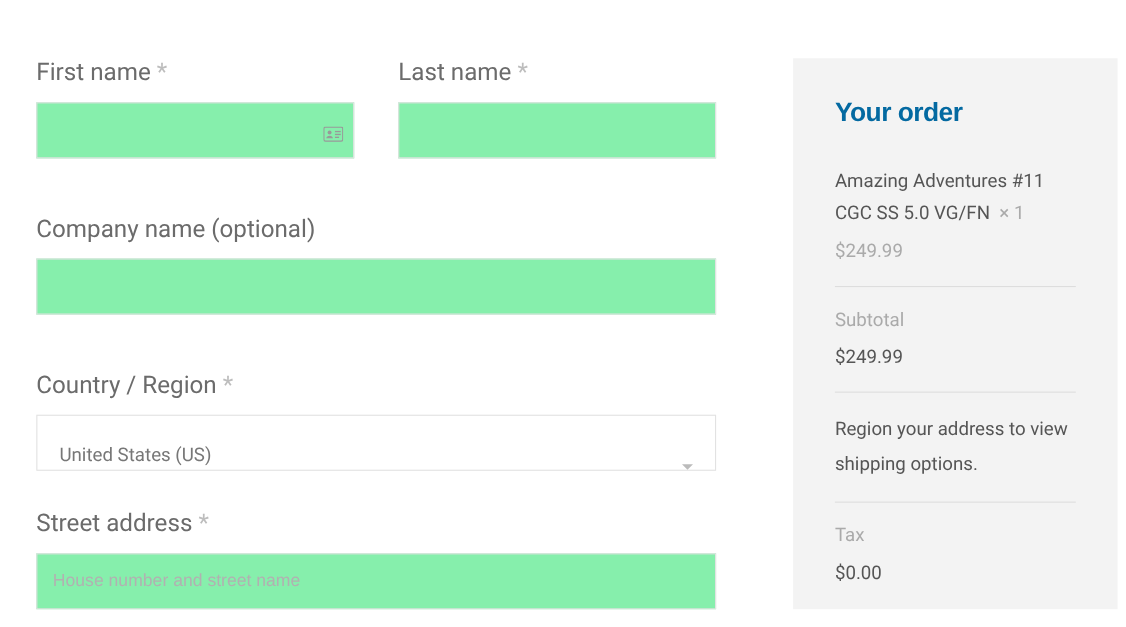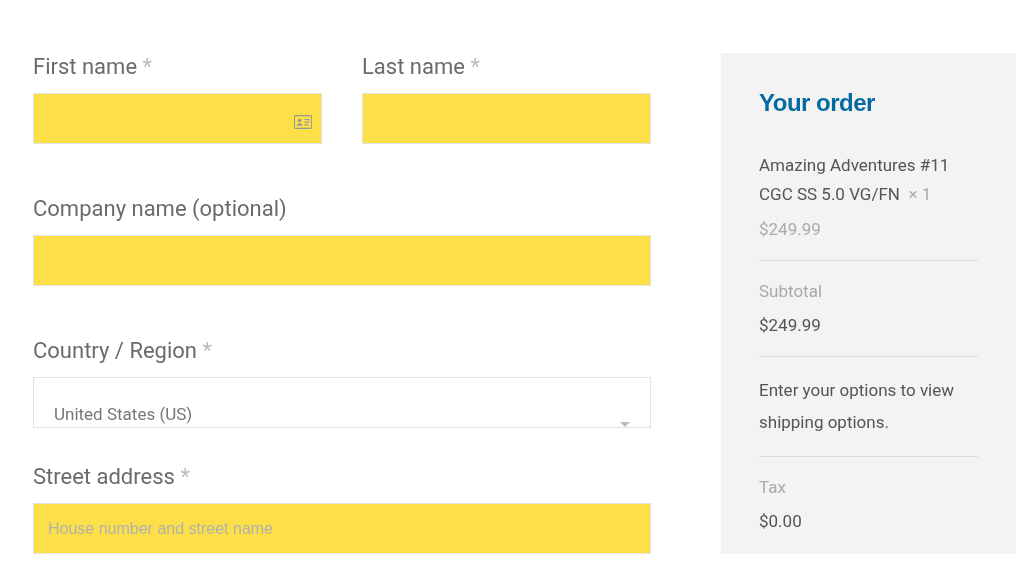--- a/index.html
+++ b/index.html
@@ -39,21 +39,21 @@
   .field-label {
     color: #6b6b6b;
     font-size: 22px;
     margin-bottom: 10px;
     font-weight: 400;
   }
   .req { color: #bdbdbd; }
   .text-input {
     height: 51px;
     border: 1px solid #e2e2e2;
-    background: #fde047;
+    background: #86efac;
     padding: 16px 14px;
     font-size: 16px;
     color: #555;
     width: 100%;
     position: relative;
   }
   .text-input::placeholder { color: #b1b1b1; }
   .input-wrap { position: relative; }
   .contact-icon {
     position: absolute;
@@ -204,21 +204,21 @@
     <hr class="divider">
 
     <div>
       <div class="sub-label">Subtotal</div>
       <div class="sub-value">$249.99</div>
     </div>
 
     <hr class="divider">
 
     <div>
-      <div class="ship-note">Enter your options to view shipping options.</div>
+      <div class="ship-note">Region your address to view shipping options.</div>
     </div>
 
     <hr class="divider">
 
     <div>
       <div class="sub-label">Tax</div>
       <div class="sub-value">$0.00</div>
     </div>
   </div>
 </div>

